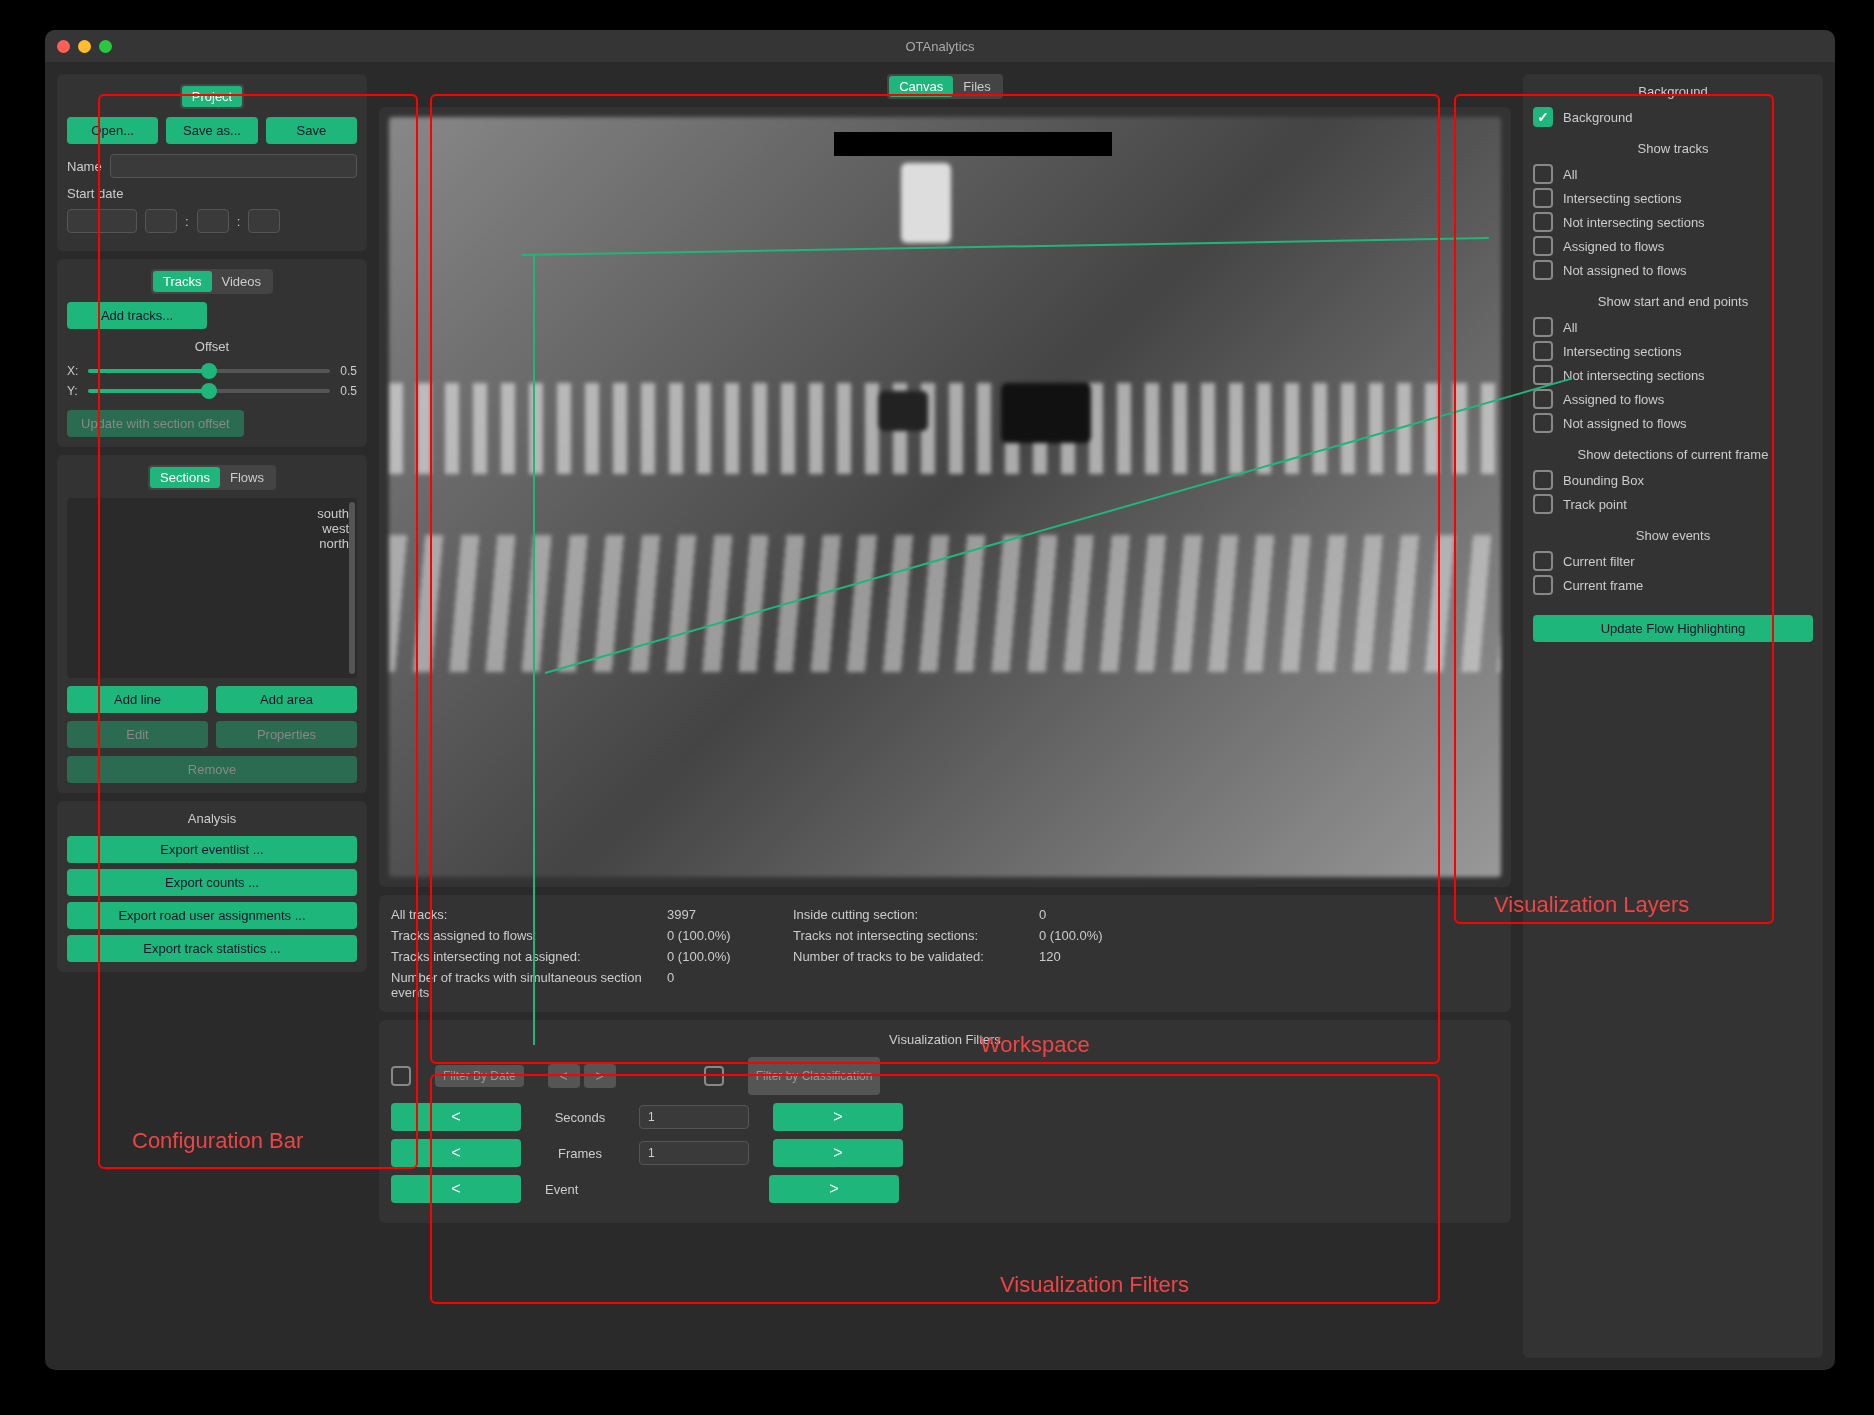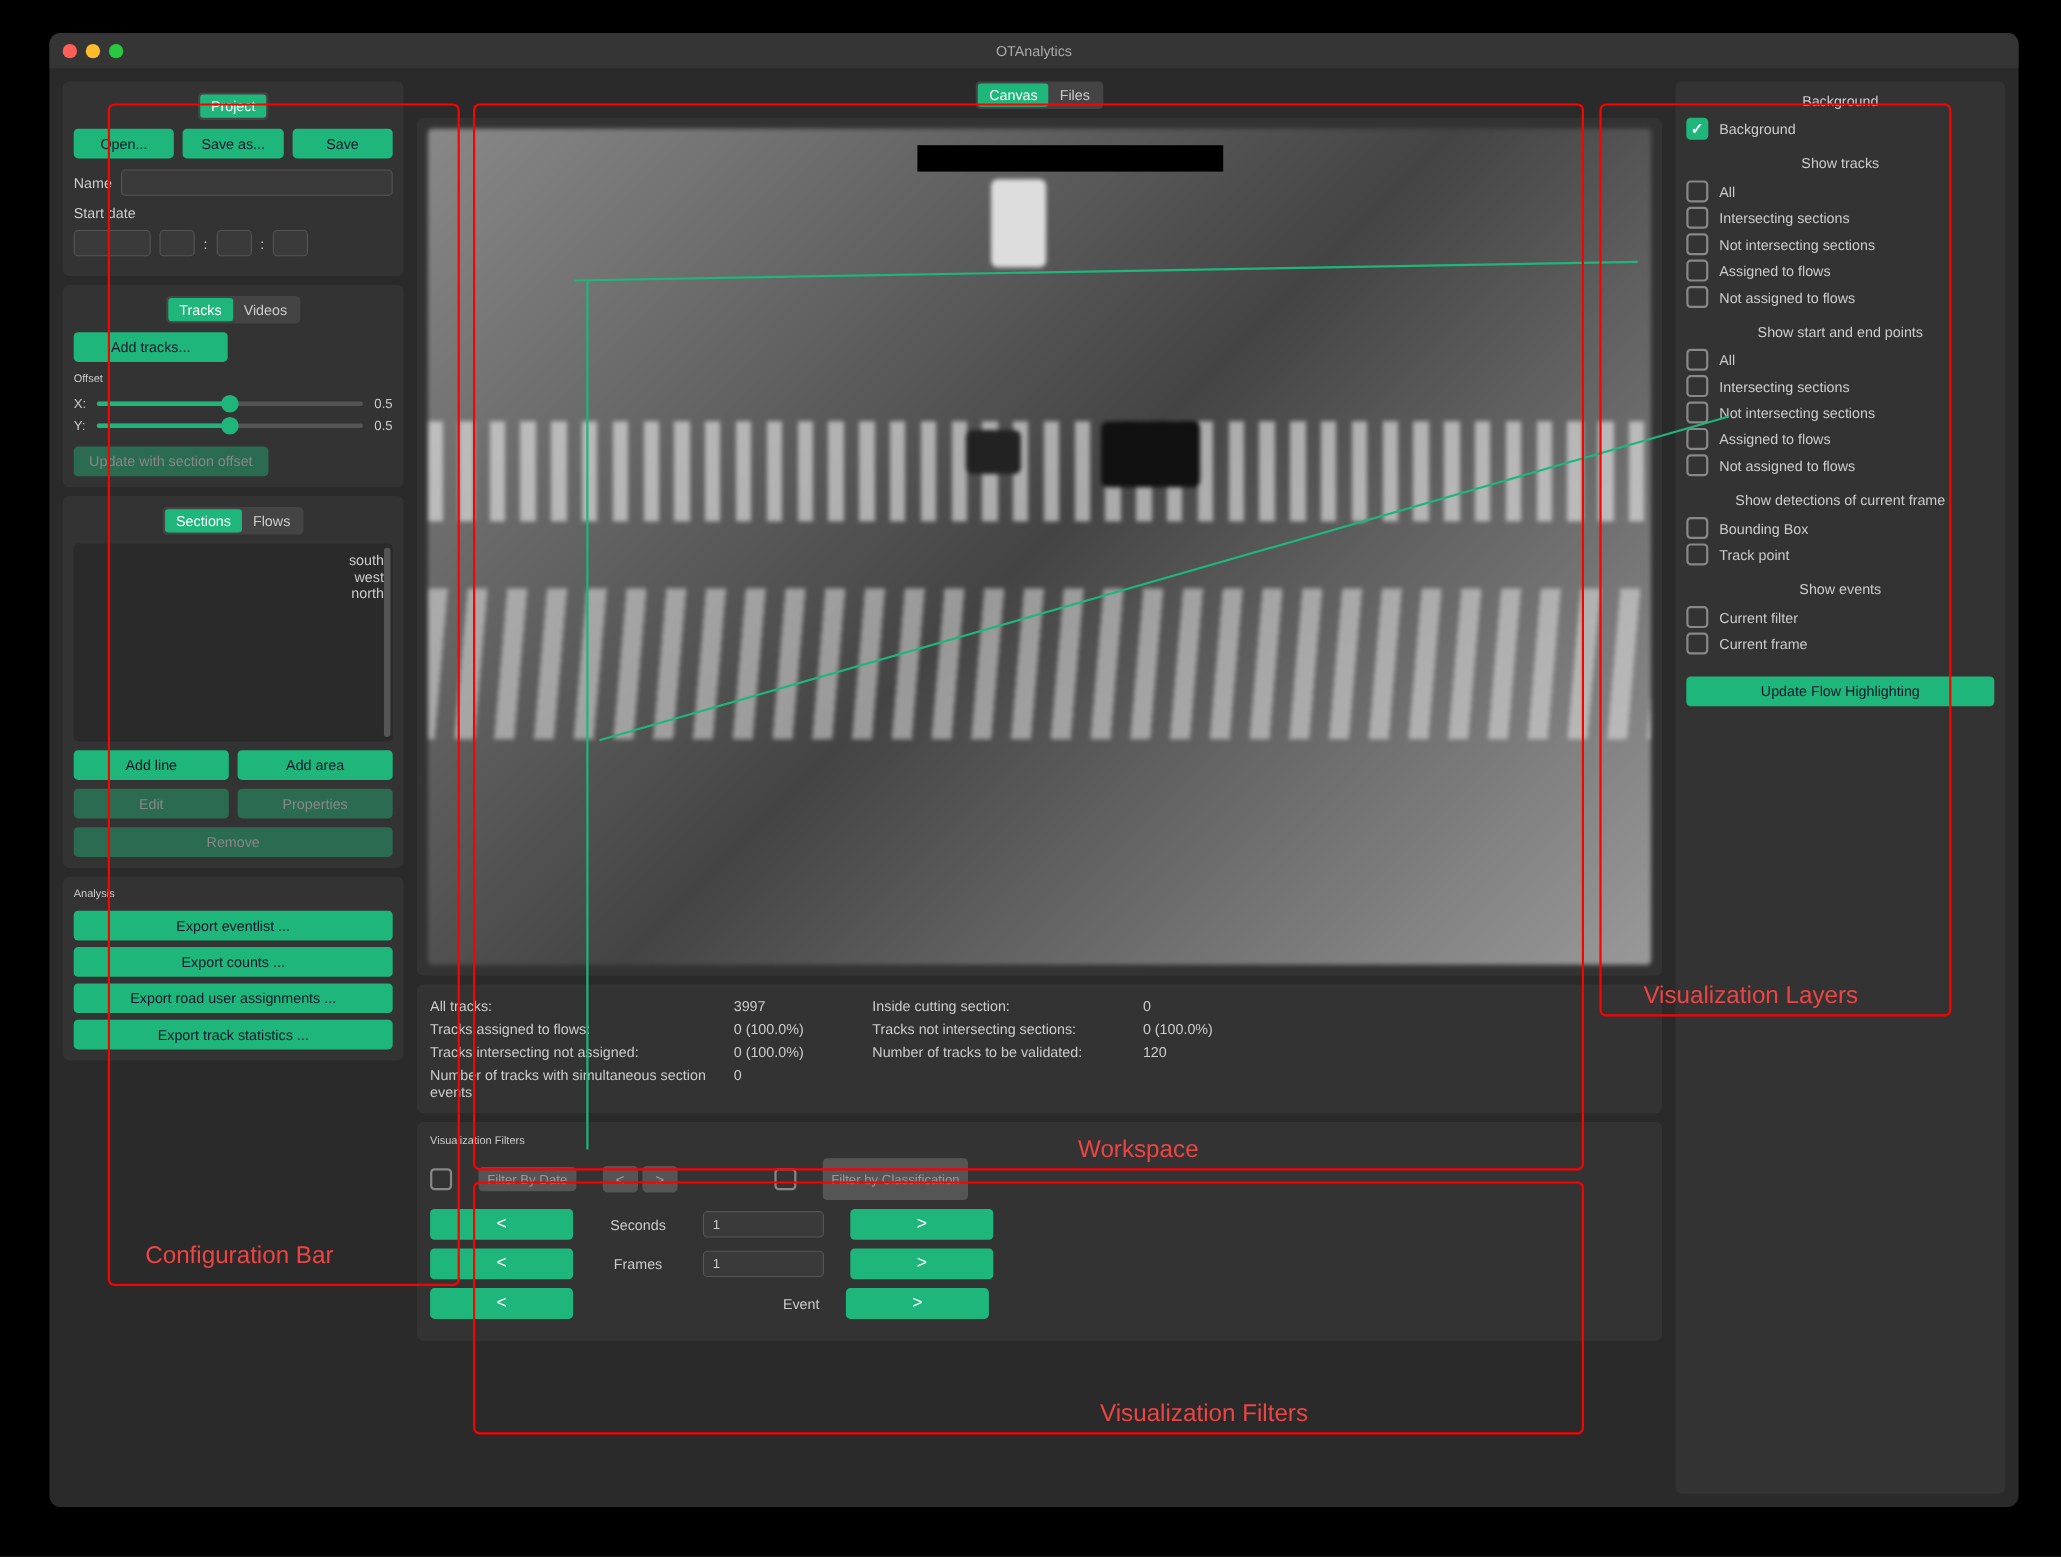--- a/index.html
+++ b/index.html
@@ -22,21 +22,21 @@
 .tab-opt.active { background: #1fb67c; color: #fff; }
 .btn { background: #1fb67c; color: #0f172a; border: none; border-radius: 4px; padding: 6px 14px; font-size: 13px; cursor: pointer; }
 .btn:disabled, .btn.disabled { background: #2a6b52; color: #888; }
 .btn.gray { background: #555; color: #999; }
 .row { display: flex; gap: 8px; align-items: center; margin-bottom: 8px; }
 .row3 { display: flex; gap: 8px; }
 .row3 .btn { flex: 1; }
 .label { color: #ccc; font-size: 13px; }
 .label-sm { color: #ccc; font-size: 12px; }
 .input-box { background: #3a3a3a; border: 1px solid #555; border-radius: 4px; height: 24px; padding: 0 6px; color: #ccc; font-size: 12px; }
-.heading { text-align: left; color: #ccc; font-size: 10px; margin-bottom: 10px; }
+.heading { text-align: center; color: #ccc; font-size: 13px; margin-bottom: 10px; }
 .center { display: flex; justify-content: center; }
 .listbox { background: #2a2a2a; border-radius: 4px; height: 180px; padding: 8px; text-align: right; color: #ccc; font-size: 13px; overflow-y: auto; position: relative; }
 .listbox::after { content:''; position:absolute; right:2px; top:4px; bottom:4px; width:6px; background:#555; border-radius:3px; }
 .grid2 { display: grid; grid-template-columns: 1fr 1fr; gap: 8px; }
 .slider-row { display: flex; align-items: center; gap: 10px; margin: 6px 0; }
 .slider { flex: 1; height: 4px; background: #555; border-radius: 2px; position: relative; }
 .slider .fill { position: absolute; left:0; top:0; bottom:0; width: 50%; background: #1fb67c; border-radius: 2px; }
 .slider .thumb { position: absolute; left: 50%; top: 50%; width: 16px; height: 16px; background: #1fb67c; border-radius: 50%; transform: translate(-50%,-50%); }
 .canvas-area { background: #333; border-radius: 6px; padding: 10px; display: flex; flex-direction: column; flex: 0 0 auto; }
 .canvas-img { width: 100%; height: 760px; background: linear-gradient(135deg, #888 0%, #444 50%, #999 100%); position: relative; border-radius: 4px; overflow: hidden; filter: blur(2px) grayscale(100%); }
@@ -232,21 +232,21 @@
           <button class="nav-btn">&gt;</button>
         </div>
         <div class="vf-row">
           <button class="nav-btn">&lt;</button>
           <span class="label" style="width:70px;text-align:center;">Frames</span>
           <input class="input-num" value="1" style="">
           <button class="nav-btn">&gt;</button>
         </div>
         <div class="vf-row">
           <button class="nav-btn">&lt;</button>
-          <span class="label" style="width:200px;text-align:right;">Event</span>
+          <span class="label" style="width:200px;text-align:left;">Event</span>
           <button class="nav-btn">&gt;</button>
         </div>
       </div>
     </div>
 
     <div class="rightcol">
       <div class="panel" style="flex:1;">
         <div class="section-h" style="margin-top:0;">Background</div>
         <div class="check-row">
           <div class="checkbox checked"></div>

